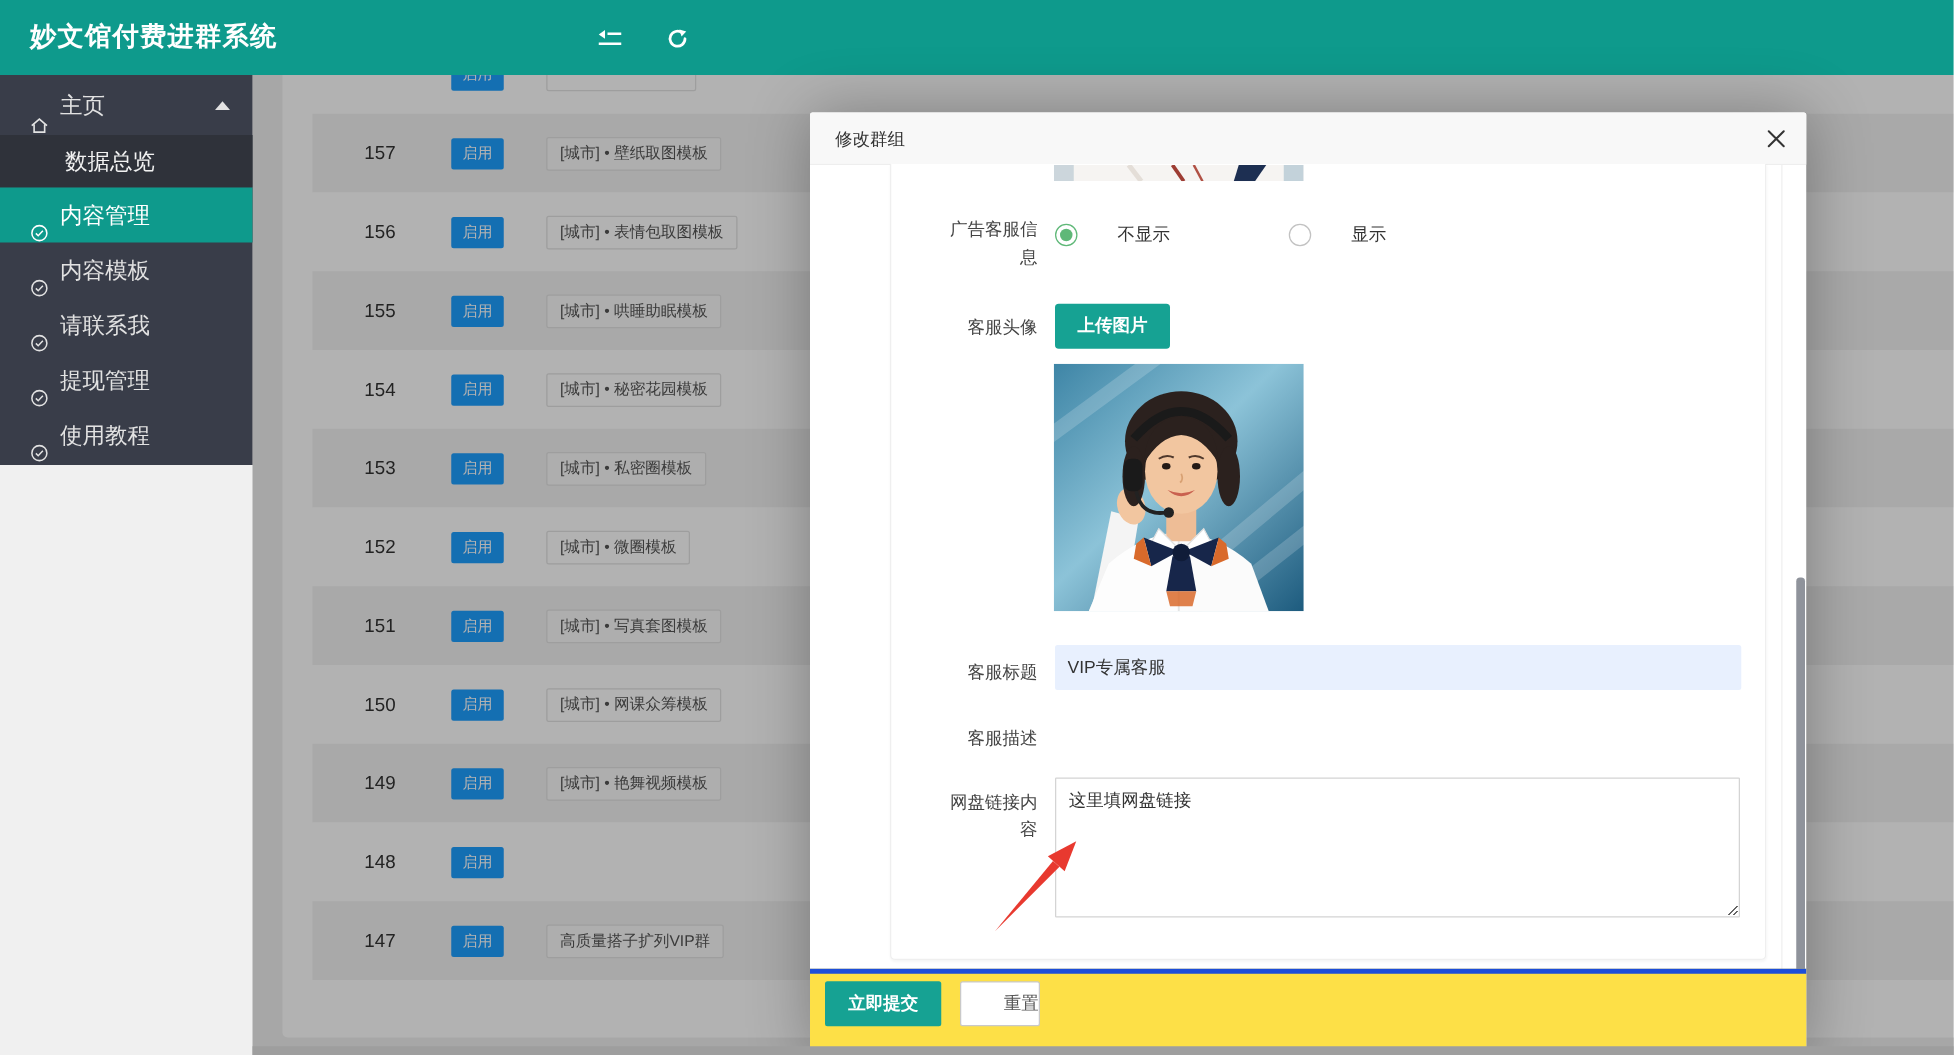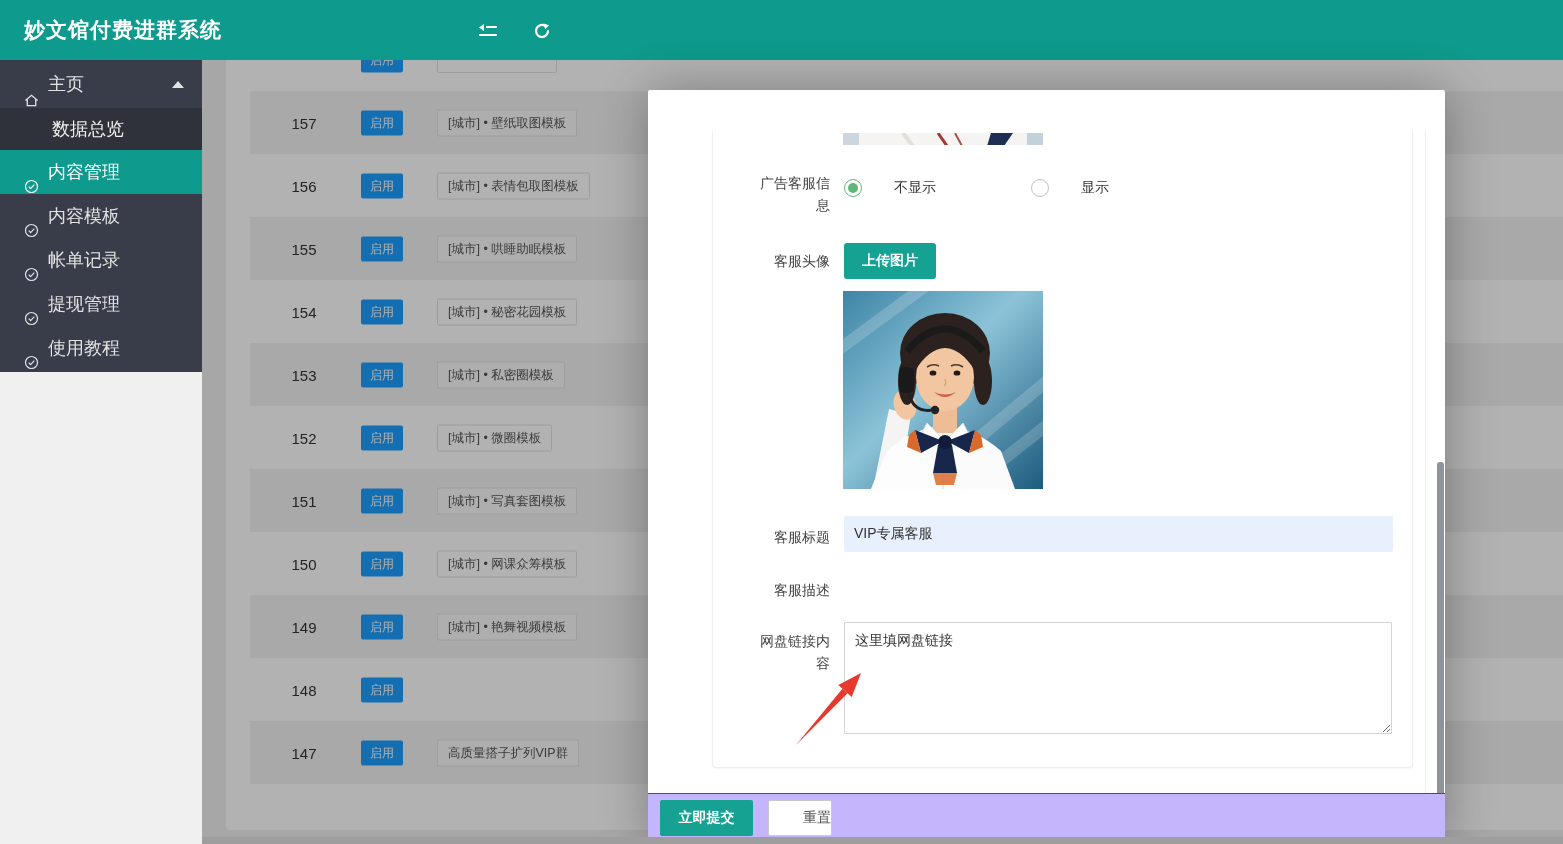--- a/index.html
+++ b/index.html
@@ -53,21 +53,21 @@
   .radio-dot{width:10px;height:10px;border-radius:50%;background:var(--radio-green);}
   .radio-label{font-size:14px;color:#333;margin:0 0 0 8px;}
   .radio-gap{width:47px;}
   .upload-btn{position:absolute;left:196px;top:153px;width:92px;height:36px;background:var(--btn-teal);color:#fff;border:none;border-radius:3px;font-size:14px;font-weight:bold;cursor:pointer;font-family:inherit;}
   .avatar-photo{position:absolute;left:195px;top:201px;width:200px;height:198px;}
   .text-input{position:absolute;left:196px;width:549px;height:36px;background:var(--input-blue);border:none;border-radius:2px;font-size:14px;color:#333;padding:0 10px;font-family:inherit;}
   .inp-title{top:426px;} .inp-desc{top:479px;}
   .net-textarea{position:absolute;left:196px;top:532px;width:548px;height:112px;background:#fff;border:1px solid #d4d4d4;border-radius:1px;font-size:14px;color:#333;padding:7px 10px;resize:both;font-family:inherit;line-height:20px;}
   .modal-scroll-divider{position:absolute;left:777px;top:42px;bottom:0;width:1px;background:#f0f0f0;}
   .modal-scrollbar{position:absolute;left:789px;top:372px;width:7px;height:calc(100% - 372px);background:#8F939B;border-radius:3px;cursor:pointer;}
-  .modal-footer{position:absolute;left:0;right:0;bottom:0;height:51px;background:#c4b5fd;border-top:1px solid #1d4ed8;}
+  .modal-footer{position:absolute;left:0;right:0;bottom:0;height:69px;background:#fde047;border-top:4px solid #1d4ed8;}
   .btn-submit{position:absolute;left:12px;top:6px;width:93px;height:36px;background:var(--btn-teal);color:#fff;border:none;border-radius:2px;font-size:14px;font-weight:bold;cursor:pointer;font-family:inherit;}
   .btn-reset{position:absolute;left:120px;top:6px;width:64px;height:36px;background:#fff;color:#555;border:1px solid #C9C9C9;border-radius:2px;font-size:14px;cursor:pointer;font-family:Liberation Sans, sans-serif;text-align:right;}
   
   .arrow-annotation{position:absolute;left:780px;top:660px;width:100px;height:100px;z-index:90;pointer-events:none;}
   .bottom-scrollbar{position:absolute;left:202px;right:0;bottom:0;height:7px;background:#9E9E9E;z-index:80;cursor:pointer;}
 </style>
 </head>
 <body>
 
 <div class="content-card">
@@ -186,41 +186,49 @@
         <circle cx="8" cy="8" r="6.4" fill="none" stroke="#e2e2e2" stroke-width="1.3"></circle>
         <path d="M5 8.2 l2 2 l4-4.2" fill="none" stroke="#e2e2e2" stroke-width="1.3"></path>
       </svg>
     <span>内容模板</span>
   </div>
   <div class="side-item">
     <svg width="15" height="15" viewBox="0 0 16 16">
         <circle cx="8" cy="8" r="6.4" fill="none" stroke="#e2e2e2" stroke-width="1.3"></circle>
         <path d="M5 8.2 l2 2 l4-4.2" fill="none" stroke="#e2e2e2" stroke-width="1.3"></path>
       </svg>
-    <span>帐单记录</span>
+    <span>请联系我</span>
   </div>
   <div class="side-item">
     <svg width="15" height="15" viewBox="0 0 16 16">
         <circle cx="8" cy="8" r="6.4" fill="none" stroke="#e2e2e2" stroke-width="1.3"></circle>
         <path d="M5 8.2 l2 2 l4-4.2" fill="none" stroke="#e2e2e2" stroke-width="1.3"></path>
       </svg>
     <span>提现管理</span>
   </div>
   <div class="side-item">
     <svg width="15" height="15" viewBox="0 0 16 16">
         <circle cx="8" cy="8" r="6.4" fill="none" stroke="#e2e2e2" stroke-width="1.3"></circle>
         <path d="M5 8.2 l2 2 l4-4.2" fill="none" stroke="#e2e2e2" stroke-width="1.3"></path>
       </svg>
     <span>使用教程</span>
   </div>
 </div>
 
 <div class="shade"></div>
 
 <div class="modal">
+  <div class="modal-header">
+    <div class="modal-title">修改群组</div>
+    <div class="modal-close">
+      <svg width="16" height="16" viewBox="0 0 16 16">
+          <path d="M2 2 L14 14 M14 2 L2 14" stroke="#333" stroke-width="1.6" stroke-linecap="round"></path>
+        </svg>
+    </div>
+  </div>
 
   <div class="inner-card"></div>
 
   <div class="photo-fragment">
     <svg width="200" height="13" viewBox="0 0 200 13">
       <rect width="200" height="13" fill="#f6f4f2"></rect>
       <rect x="0" y="0" width="16" height="13" fill="#ccd6dc"></rect>
       <path d="M60 0 L70 13" stroke="#e4ded8" stroke-width="4"></path>
       <path d="M95 0 L104 13" stroke="#9d3c33" stroke-width="3"></path>
       <path d="M112 0 L119 13" stroke="#b05044" stroke-width="2"></path>

